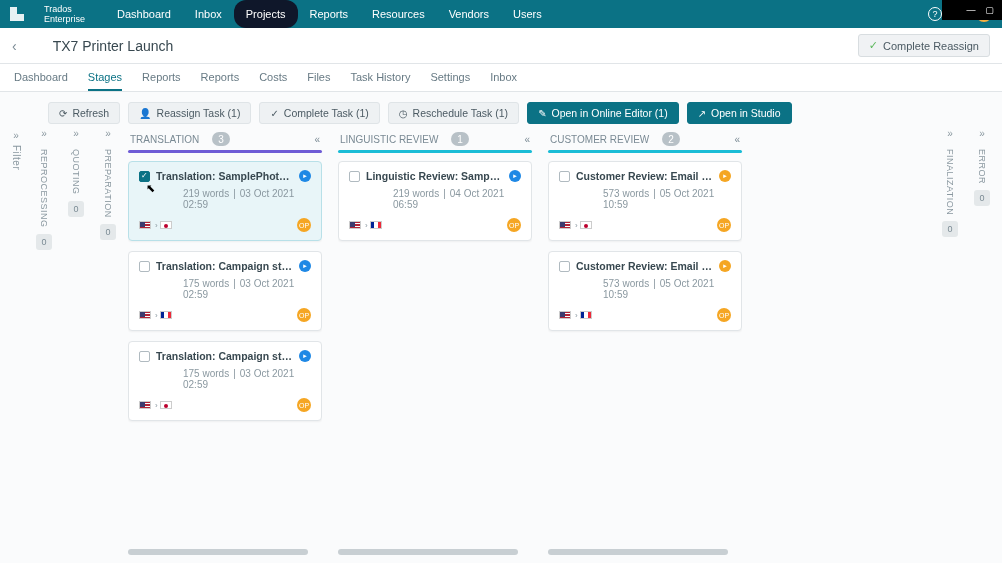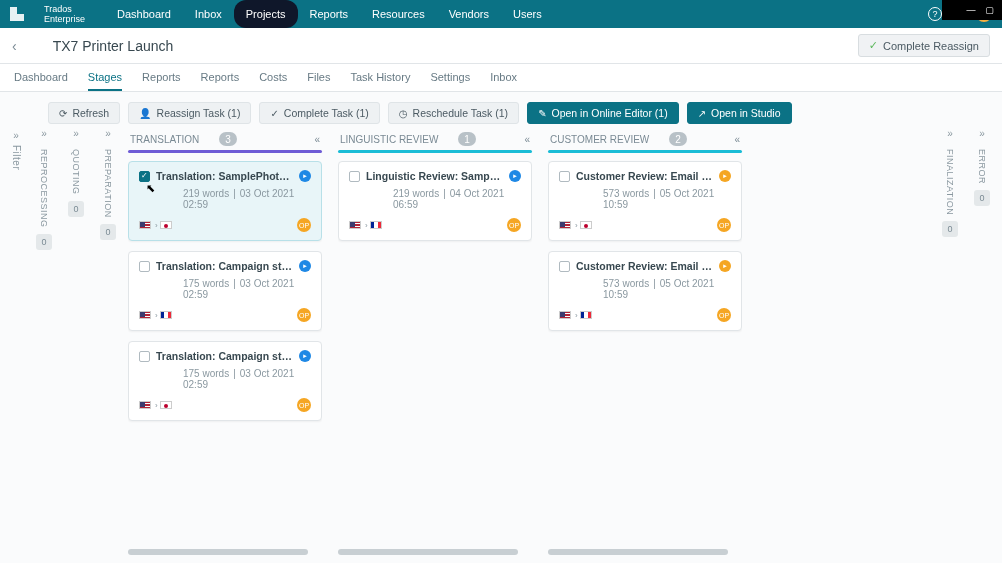--- a/index.html
+++ b/index.html
@@ -29,21 +29,21 @@
 .tbtn.primary { background: #0b7285; color: #fff; border-color: #0b7285; }
 .tbtn .ic { font-size: 10px; }
 .board { position: absolute; top: 128px; left: 8px; right: 8px; bottom: 8px; display: flex; gap: 8px; }
 .filter-rail { width: 16px; display: flex; flex-direction: column; align-items: center; gap: 4px; padding-top: 2px; }
 .rail-chev { font-size: 10px; color: #8a98a0; cursor: pointer; }
 .rail-label { writing-mode: vertical-rl; font-size: 10px; color: #8a98a0; letter-spacing: .5px; }
 .mini-col { width: 24px; display: flex; flex-direction: column; align-items: center; gap: 6px; }
 .mini-label { writing-mode: vertical-rl; font-size: 9px; color: #8a98a0; letter-spacing: .5px; margin-top: 4px; }
 .mini-badge { width: 16px; height: 16px; border-radius: 3px; background: #e4e8ea; color: #7a8a94; display: flex; align-items: center; justify-content: center; font-size: 9px; }
 .col { width: 194px; display: flex; flex-direction: column; }
-.col-head { height: 22px; display: flex; align-items: center; gap: 20px; padding: 0 2px; color: #7a8a94; font-size: 10px; }
+.col-head { height: 22px; display: flex; align-items: center; gap: 13px; padding: 0 2px; color: #7a8a94; font-size: 10px; }
 .count-badge { background: #b8c1c7; color: #fff; border-radius: 8px; padding: 0 6px; font-size: 10px; height: 14px; display: flex; align-items: center; }
 .col-head .chev { margin-left: auto; font-size: 10px; cursor: pointer; }
 .col-bar { height: 3px; border-radius: 2px; margin-bottom: 8px; }
 .col-bar.purple { background: #6f5cd6; }
 .col-bar.teal { background: #1abcd6; }
 .col-body { flex: 1; display: flex; flex-direction: column; gap: 10px; overflow: hidden; }
 .card { background: #fff; border: 1px solid #e1e5e8; border-radius: 4px; padding: 8px 10px; position: relative; box-shadow: 0 1px 2px rgba(0,0,0,.05); }
 .card.selected { background: #e8f5f8; border-color: #b8e0e8; }
 .card-top { display: flex; align-items: center; gap: 6px; }
 .chk { width: 11px; height: 11px; border: 1px solid #b0bac0; border-radius: 2px; background: #fff; flex-shrink: 0; }

